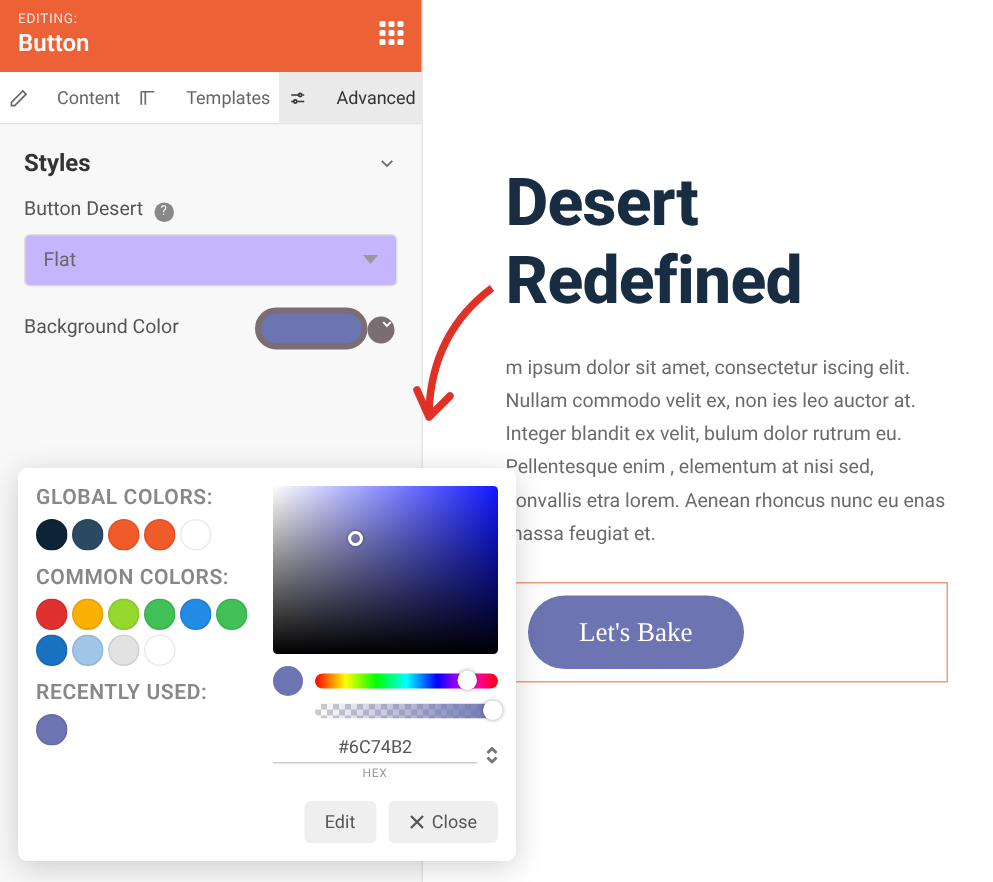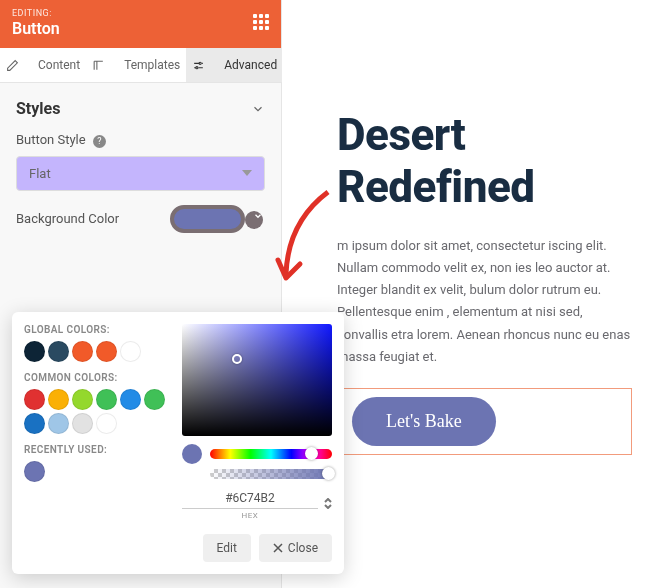--- a/index.html
+++ b/index.html
@@ -28,21 +28,21 @@
 .colorpill-chev{position:absolute;right:-18px;top:6px;width:10px;height:10px;z-index:2}
 .preview{position:absolute;left:282px;top:0;right:0;bottom:0;background:#fff;padding:110px 30px 30px 55px}
 .title{font-family:Georgia,"Times New Roman",serif;font-size:44px;font-weight:800;color:#192d42;line-height:1.15;margin-bottom:22px;letter-spacing:-0.5px}
 .body{font-size:13px;line-height:1.7;color:#6a6a6f;margin-bottom:20px}
 .cta-wrap{border:1px solid #f29b7c;padding:8px 14px}
 .cta{background:#6c74b2;color:#fff;font-family:Georgia,serif;font-size:18px;padding:14px 34px;border-radius:26px;border:none;cursor:pointer}
 .arrow{position:absolute;left:268px;top:182px;width:80px;height:120px;z-index:20;pointer-events:none}
 .picker{position:absolute;left:12px;top:312px;width:332px;background:#fff;border-radius:6px;box-shadow:0 4px 20px rgba(0,0,0,.18);padding:12px;z-index:30}
 .picker-row{display:flex;gap:12px}
 .picker-left{width:148px}
-.grp-lbl{font-size:10px;letter-spacing:.4px;color:#888;font-weight:600;margin-bottom:6px}
+.grp-lbl{font-size:14px;letter-spacing:.4px;color:#888;font-weight:600;margin-bottom:6px}
 .swatches{display:flex;flex-wrap:wrap;gap:3px;margin-bottom:10px}
 .sw{width:21px;height:21px;border-radius:50%;border:1px solid rgba(0,0,0,.08);cursor:pointer}
 .picker-right{flex:1}
 .satval{width:150px;height:112px;position:relative;border-radius:3px;background:linear-gradient(to top,#000,transparent),linear-gradient(to right,#fff,#1018ff);margin-bottom:8px}
 .satval-cursor{position:absolute;width:10px;height:10px;border:2px solid #fff;border-radius:50%;box-shadow:0 0 2px rgba(0,0,0,.5)}
 .slider-row{display:flex;align-items:center;gap:8px;margin-bottom:5px}
 .cur-sw{width:20px;height:20px;border-radius:50%;background:#6c74b2}
 .hue{flex:1;height:10px;border-radius:5px;background:linear-gradient(to right,red,yellow,lime,cyan,blue,magenta,red);position:relative}
 .alpha{flex:1;height:10px;border-radius:5px;background:linear-gradient(to right,transparent,#6c74b2),repeating-conic-gradient(#ccc 0 25%,#fff 0 50%) 0 0/8px 8px;position:relative}
 .thumb{position:absolute;top:-2px;width:13px;height:13px;background:#fff;border-radius:50%;box-shadow:0 0 3px rgba(0,0,0,.4)}
@@ -97,21 +97,21 @@
     </div>
   </div>
   <div class="sect">
     <div class="sect-h">
       <h3>Styles</h3>
       <svg class="chev" viewBox="0 0 24 24">
           <polyline points="6 9 12 15 18 9"></polyline>
         </svg>
     </div>
     <div class="lbl" style="margin-bottom:8px">
-      <span>Button Style</span>
+      <span>Button Desert</span>
       <span class="q">?</span>
     </div>
     <div class="select">
       <span>Flat</span>
       <svg width="10" height="6" viewBox="0 0 10 6" fill="#999">
           <path d="M0 0l5 6 5-6z"></path>
         </svg>
     </div>
     <div class="row">
       <span class="lbl">Background Color</span>

